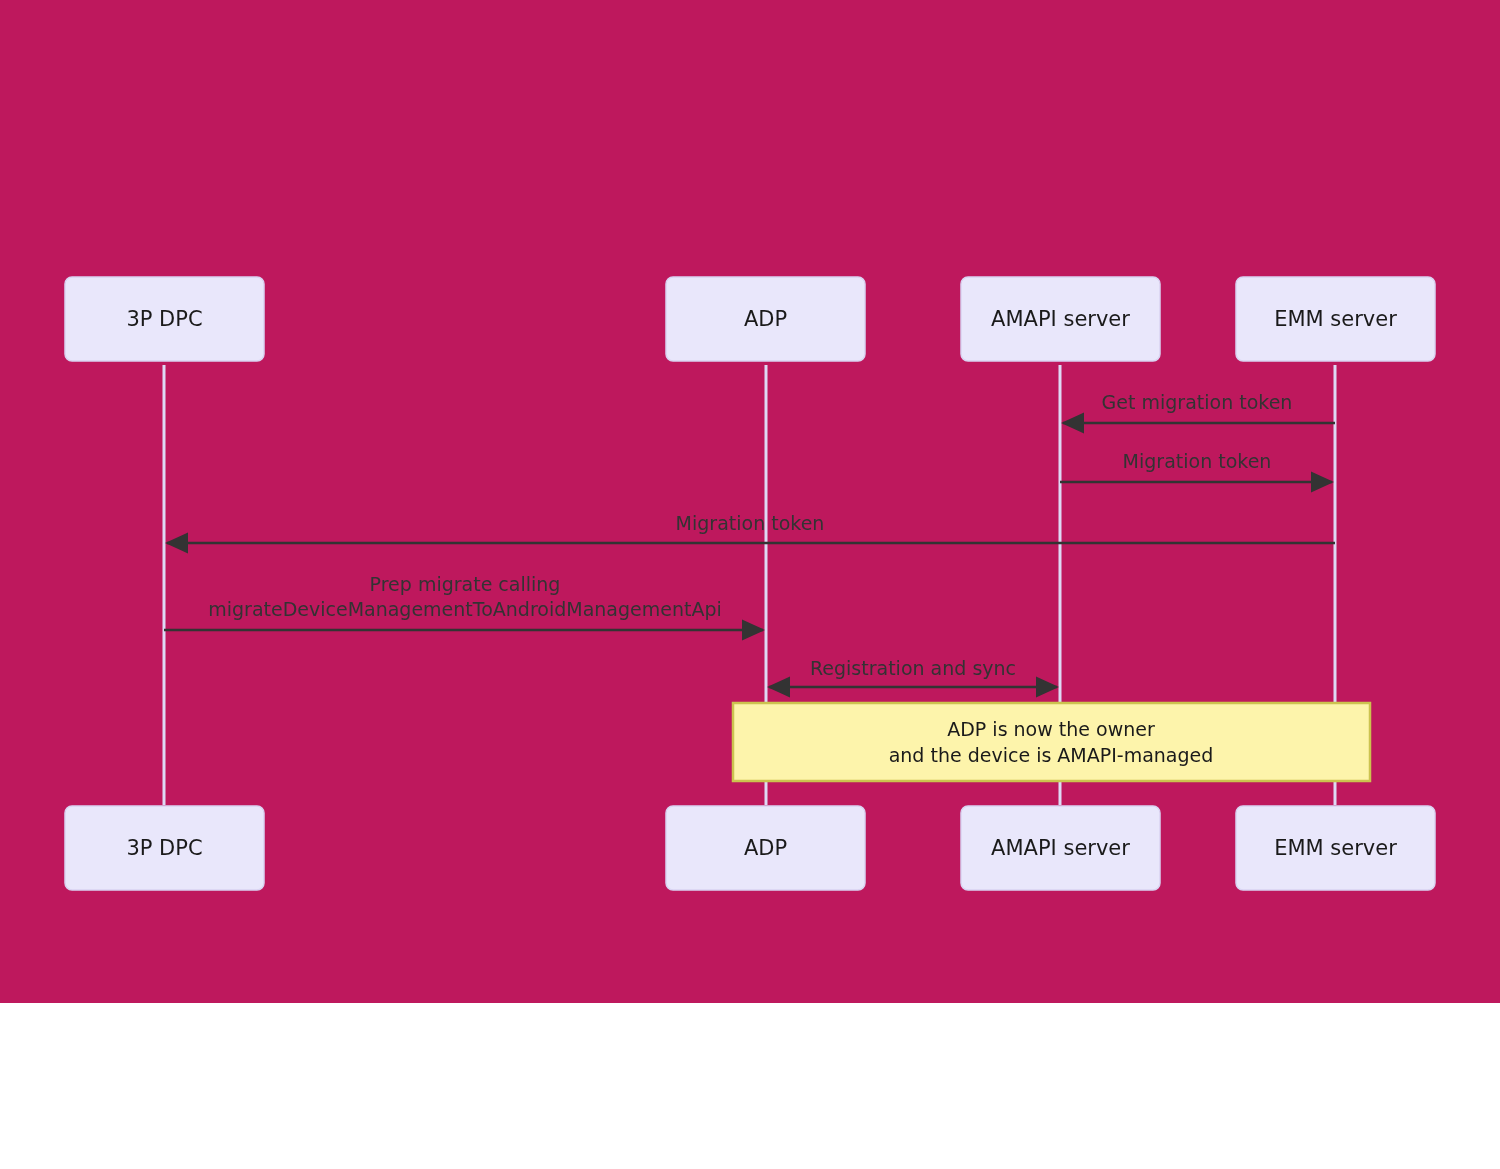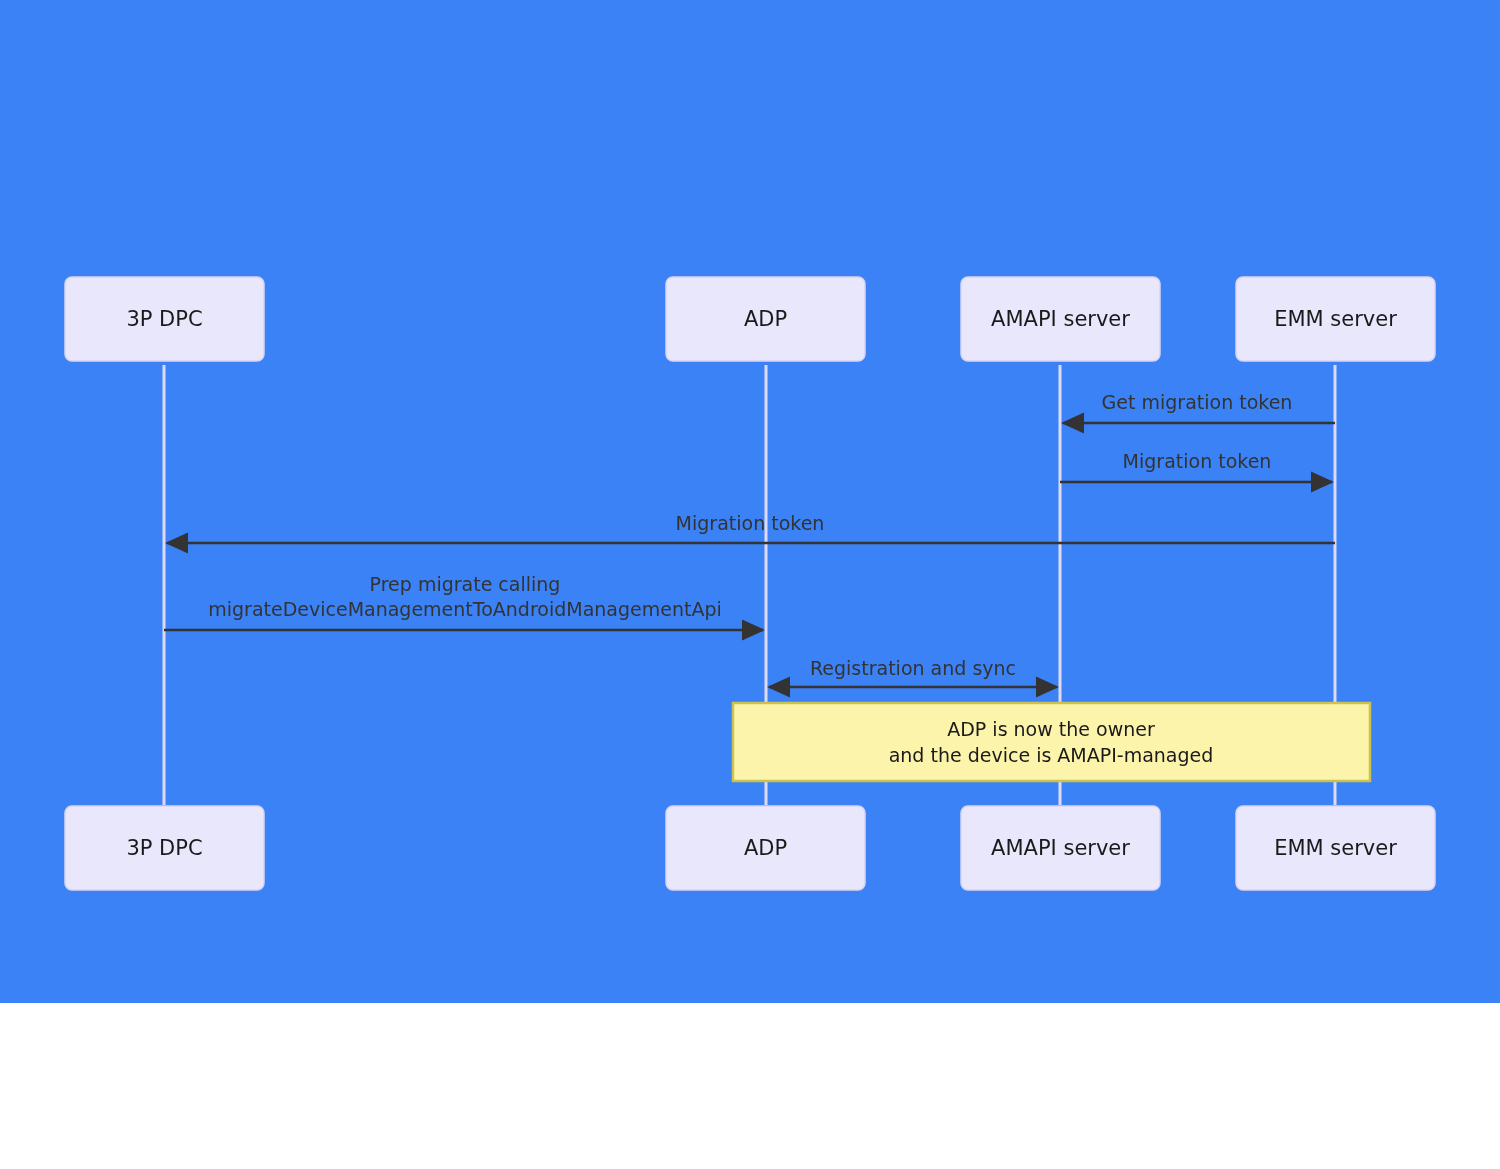--- a/index.html
+++ b/index.html
@@ -11,21 +11,21 @@
   body {
     width: 1500px;
     height: 1169px;
     font-family: "DejaVu Sans", sans-serif;
     overflow: hidden;
   }
   #diagram-root {
     position: relative;
     width: 1500px;
     height: 1003px;
-    background: #3b82f6;
+    background: #be185d;
   }
   .diagram-svg {
     position: absolute;
     top: 0;
     left: 0;
     width: 1500px;
     height: 1169px;
   }
   .participant-label {
     font-family: "DejaVu Sans", sans-serif;

